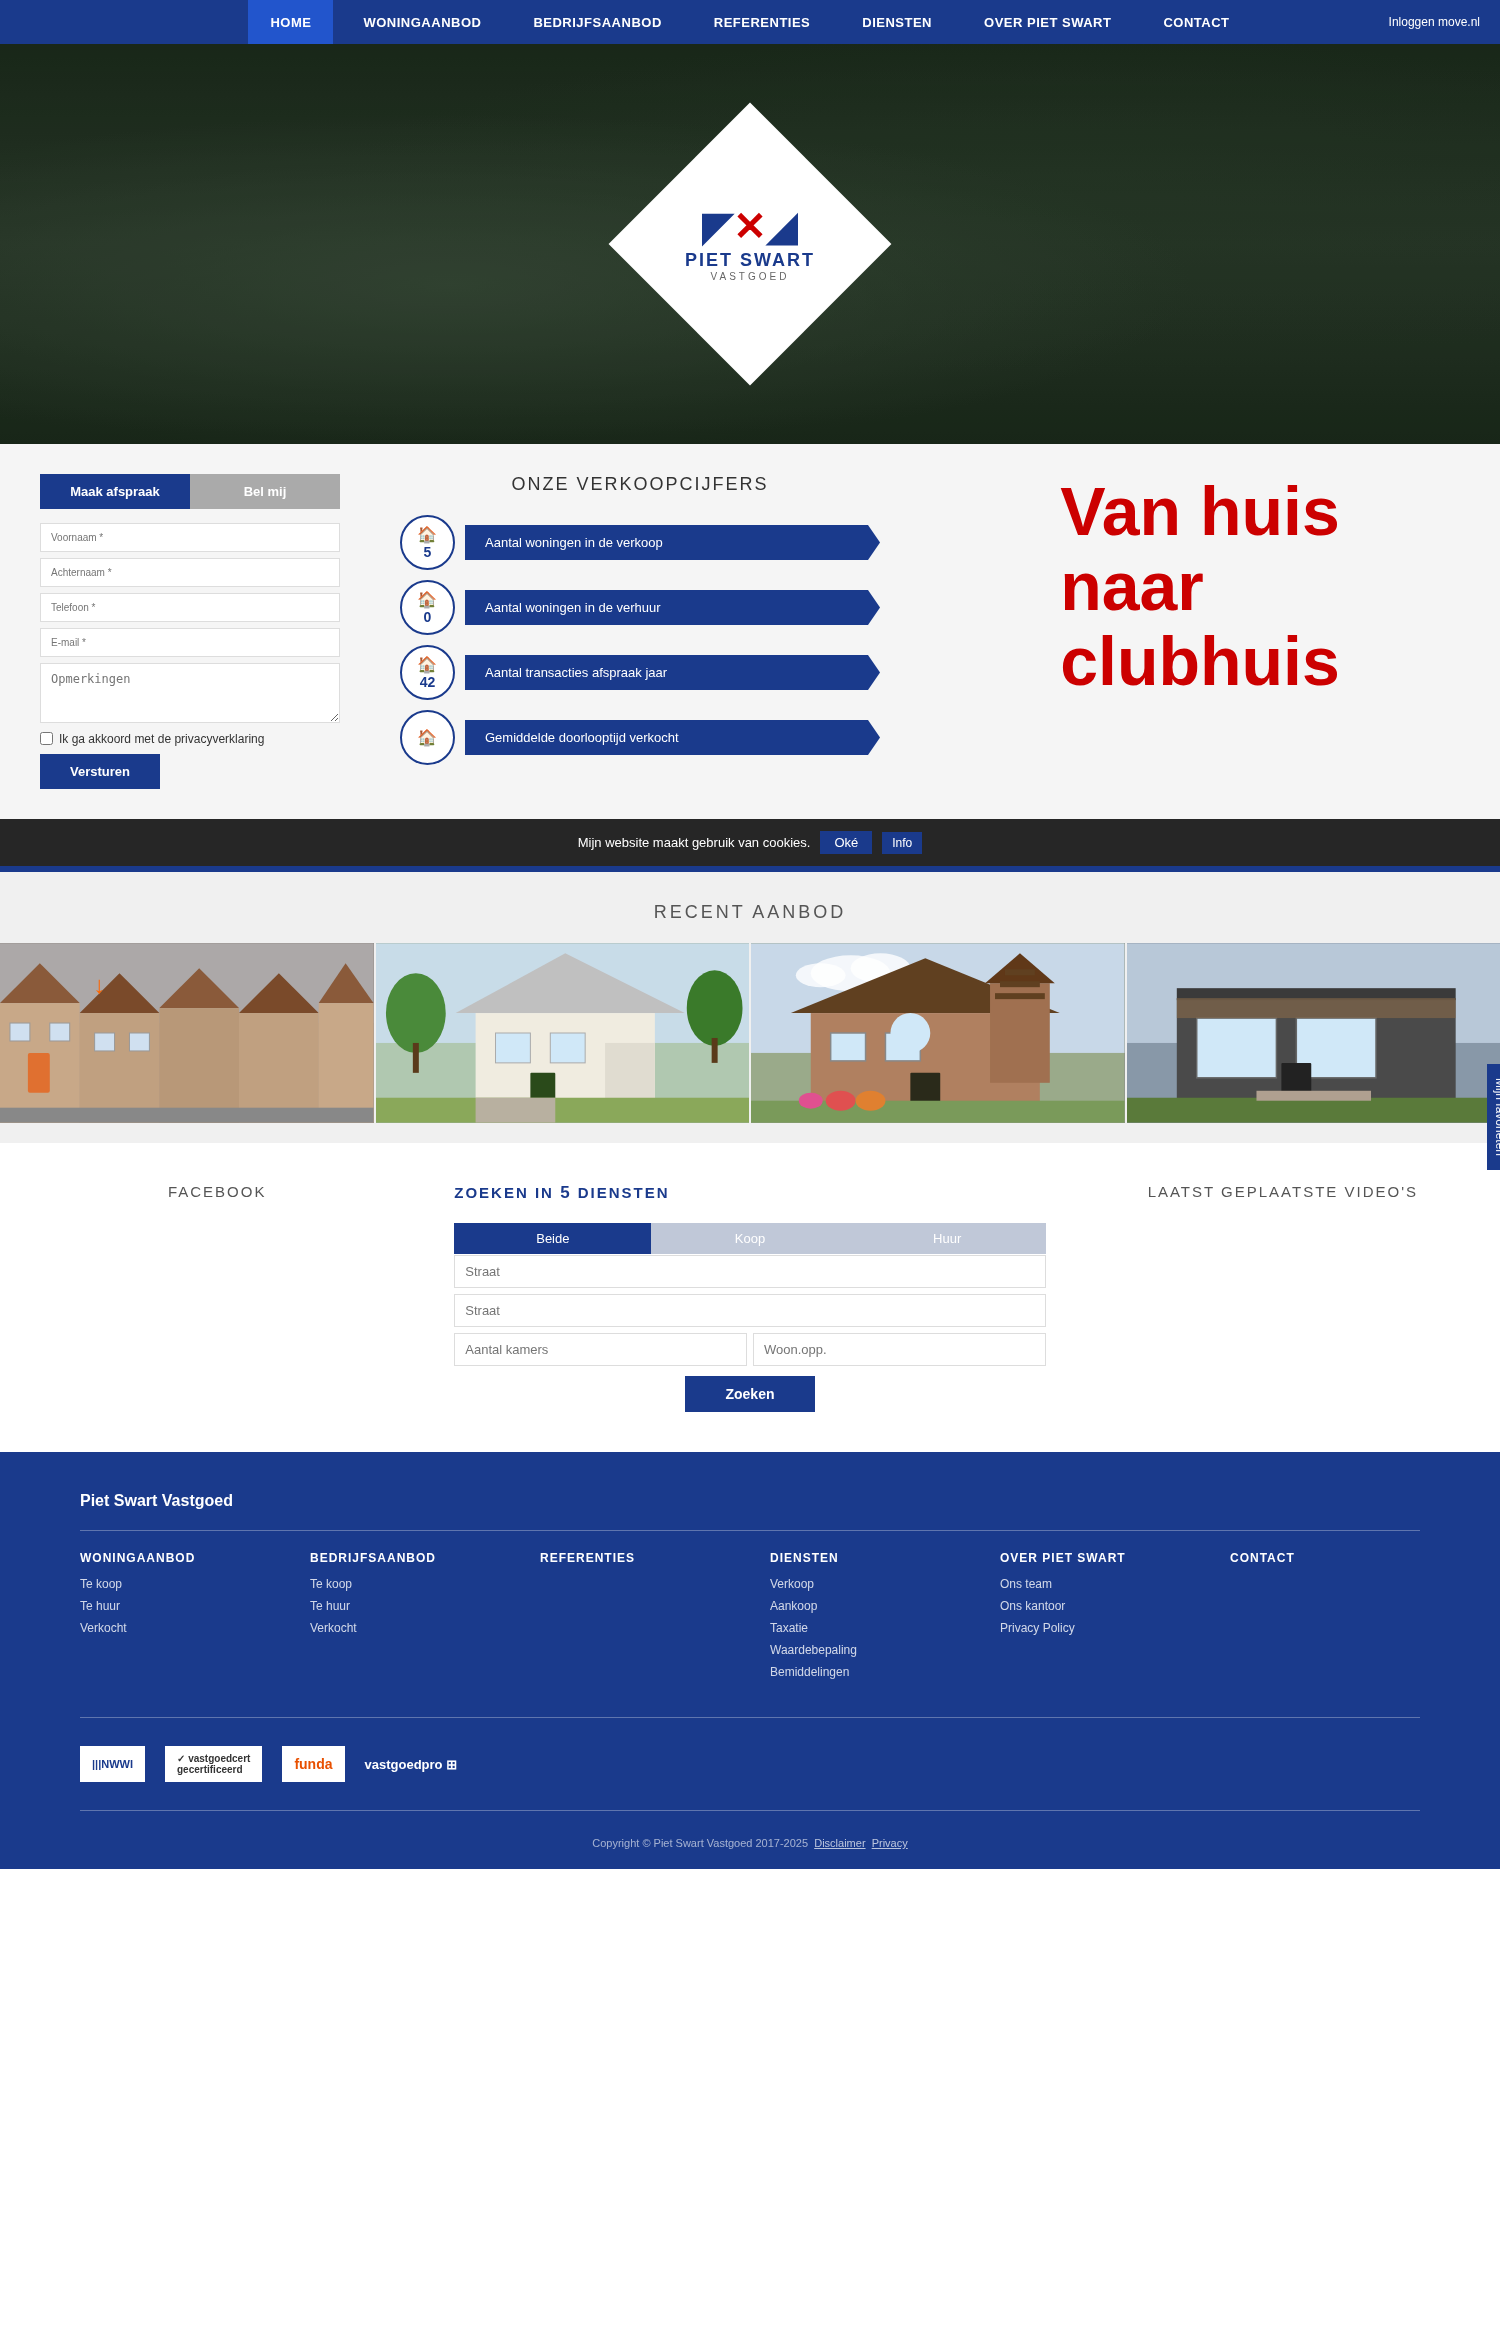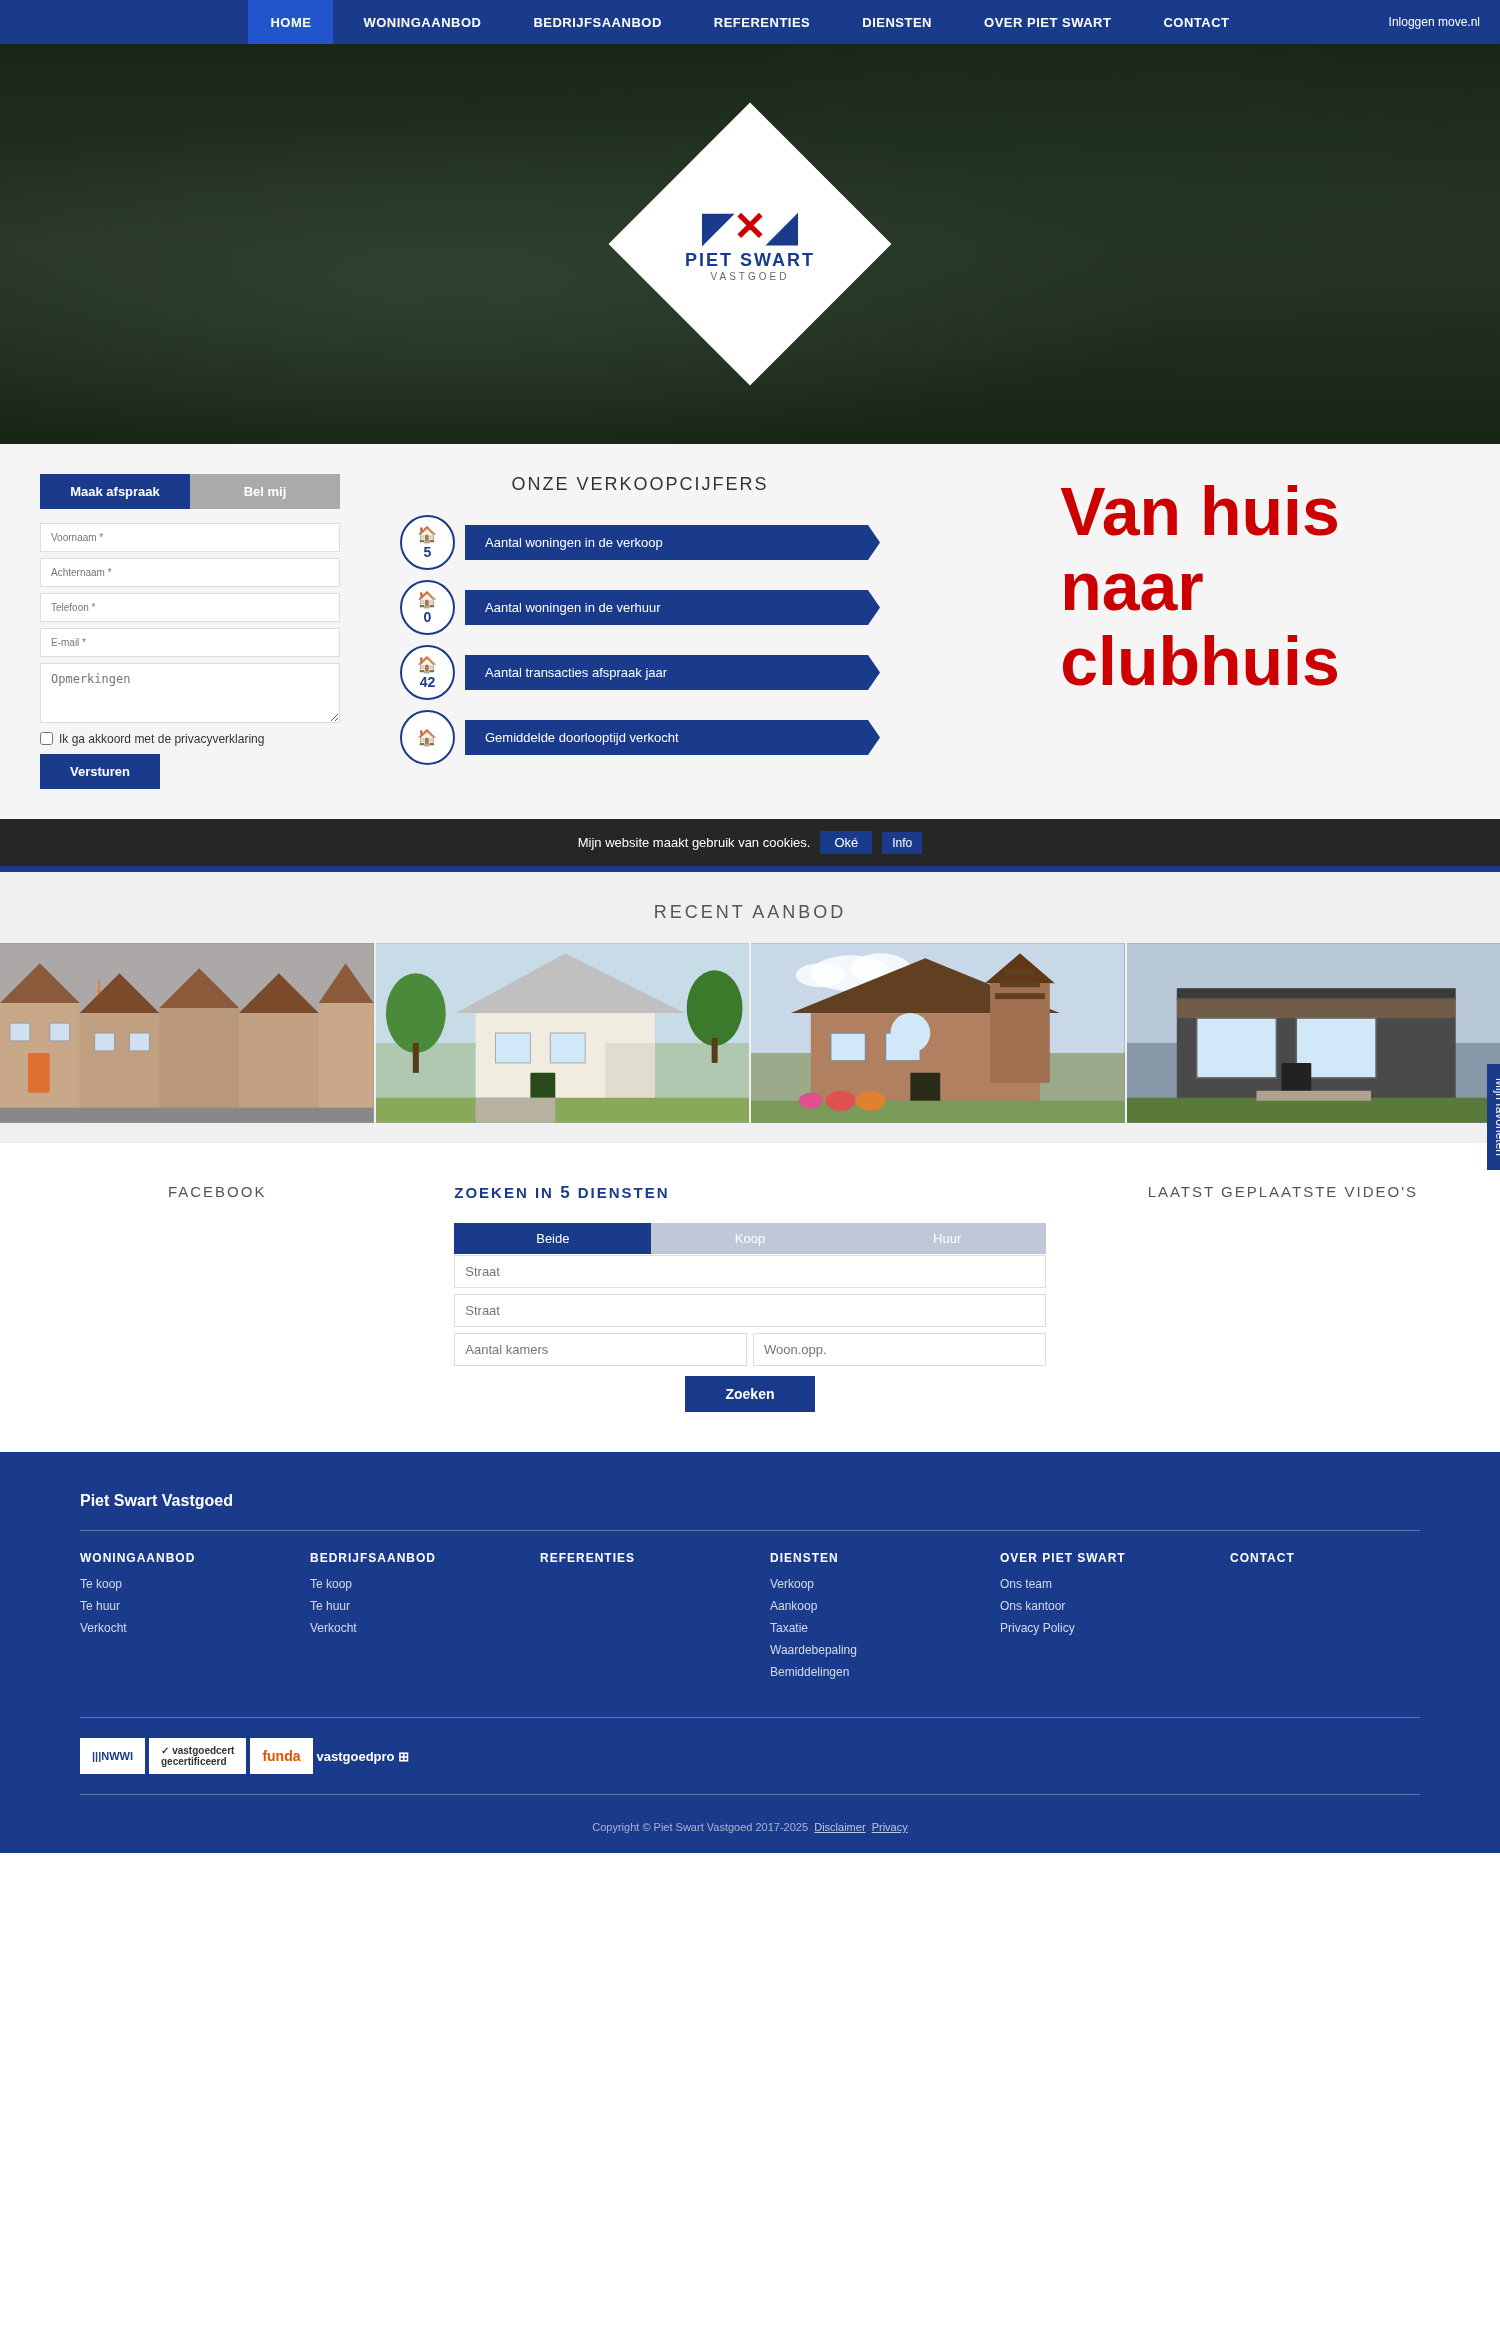--- a/index.html
+++ b/index.html
@@ -411,22 +411,22 @@
       display: block;
       color: rgba(255,255,255,0.8);
       font-size: 12px;
       margin-bottom: 8px;
       cursor: pointer;
       text-decoration: none;
     }
     .footer-logos {
       display: flex;
       align-items: center;
-      gap: 4px;
-      padding: 20px 0;
+      gap: 20px;
+      padding: 28px 0;
       border-top: 1px solid rgba(255,255,255,0.3);
       border-bottom: 1px solid rgba(255,255,255,0.3);
       margin-bottom: 16px;
     }
     .footer-logo-box {
       background: #fff;
       padding: 6px 12px;
       display: flex;
       align-items: center;
       font-size: 11px;

